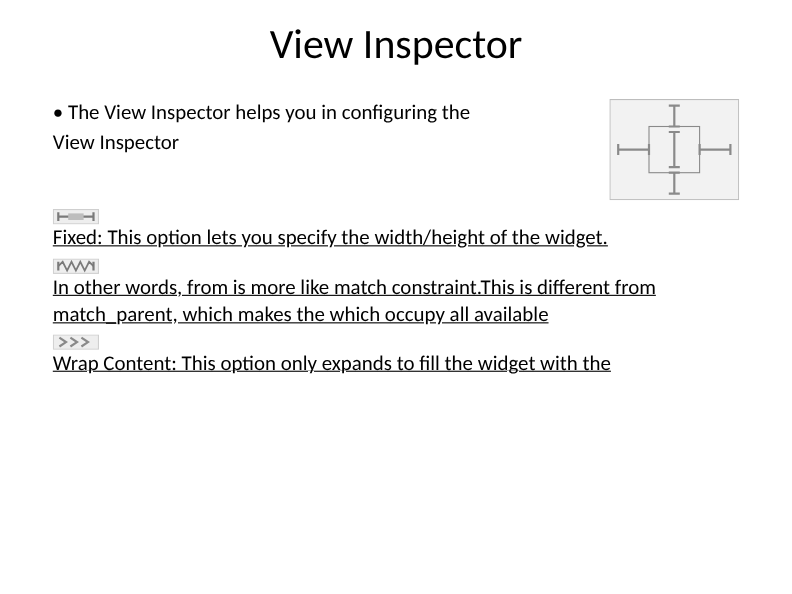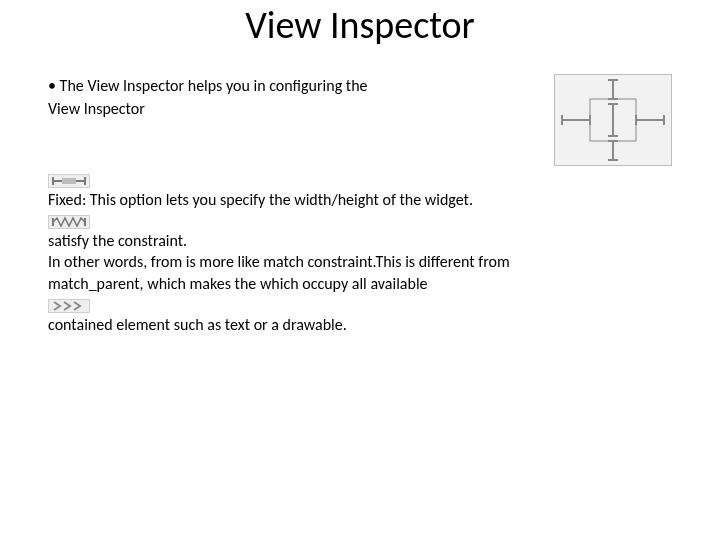--- a/index.html
+++ b/index.html
@@ -1,26 +1,26 @@
 <!DOCTYPE html>
 <html><head>
 <meta charset="utf-8">
 <style>
   html,body{margin:0;padding:0;width:720px;height:540px;background:#fff;font-family:"Calibri","Segoe UI",Arial,sans-serif;color:#000;}
-  .slide{box-sizing:border-box;width:720px;height:540px;padding:2px 48px 0 48px;position:relative;}
+  .slide{box-sizing:border-box;width:720px;height:540px;padding:18px 48px 0 48px;position:relative;}
   .title{font-size:38px;text-align:center;margin:0 0 28px 0;font-weight:400;}
-  .body{font-size:16px;line-height:1.2;}
+  .body{font-size:19px;line-height:1.2;}
   .intro-row{display:flex;align-items:flex-start;gap:12px;margin-bottom:8px;}
   .intro-text{flex:1;}
   .bullet{margin:0 0 4px 0;}
   .bullet::before{content:"•  ";}
   .sub{margin:0;}
   .diagram{width:118px;height:92px;flex:0 0 118px;margin-top:-2px;}
   .mini-icon{display:block;margin:6px 0 2px 0;}
-  .para{margin:0 0 2px 0;}
+  .para{margin:0 0 2px 0;text-decoration:underline;}
 </style>
 </head>
 <body>
 
 <div class="slide">
 
   <h1 class="title">View Inspector</h1>
 
   <div class="body">
 
@@ -63,26 +63,25 @@
       <rect x="14" y="4" width="14" height="6" fill="#bdbdbd"></rect>
     </svg>
     <p class="para">Fixed: This option lets you specify the width/height of the widget.</p>
 
     <svg class="mini-icon" width="42" height="14" viewBox="0 0 42 14">
       <rect x="0.5" y="0.5" width="41" height="13" fill="#eeeeee" stroke="#cfcfcf"></rect>
       <line x1="5" y1="3" x2="5" y2="11" stroke="#7a7a7a" stroke-width="2"></line>
       <line x1="37" y1="3" x2="37" y2="11" stroke="#7a7a7a" stroke-width="2"></line>
       <polyline points="5,7 9,3 13,11 17,3 21,11 25,3 29,11 33,3 37,7" fill="none" stroke="#7a7a7a" stroke-width="1.6"></polyline>
     </svg>
-    <p class="para">satisfy the constraint.</p>
     <p class="para">In other words, from is more like match constraint.This is different from</p>
     <p class="para">match_parent, which makes the which occupy all available</p>
 
     <svg class="mini-icon" width="42" height="14" viewBox="0 0 42 14">
       <rect x="0.5" y="0.5" width="41" height="13" fill="#eeeeee" stroke="#cfcfcf"></rect>
       <polyline points="6,3 12,7 6,11" fill="none" stroke="#8a8a8a" stroke-width="2"></polyline>
       <polyline points="16,3 22,7 16,11" fill="none" stroke="#8a8a8a" stroke-width="2"></polyline>
       <polyline points="26,3 32,7 26,11" fill="none" stroke="#8a8a8a" stroke-width="2"></polyline>
     </svg>
-    <p class="para">contained element such as text or a drawable.</p>
+    <p class="para">Wrap Content: This option only expands to fill the widget with the</p>
 
   </div>
 </div>
 
 </body></html>

